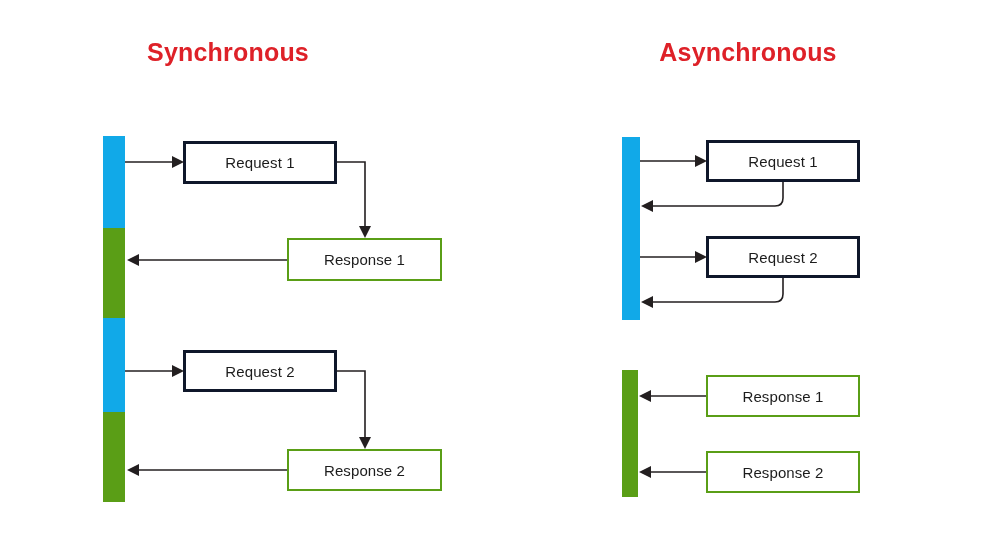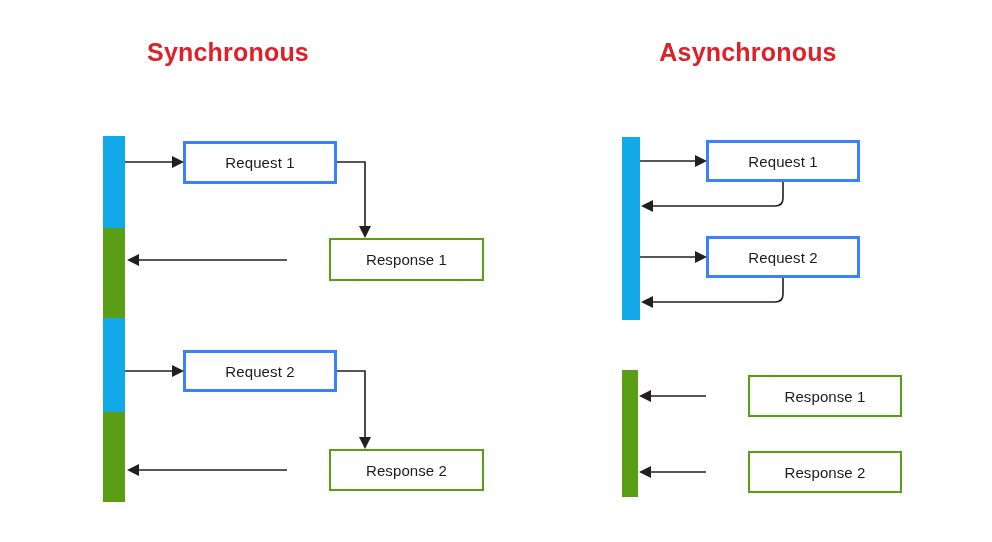--- a/index.html
+++ b/index.html
@@ -56,22 +56,22 @@
     background: #ffffff;
     box-sizing: border-box;
     display: flex;
     align-items: center;
     justify-content: center;
     font-size: 15px;
     color: #1c1c1c;
     letter-spacing: 0.1px;
     white-space: nowrap;
   }
-  .box-blue  { border: 3px solid #3b82f6; }
-  .box-green { border: 2px solid #5a9e16; margin-left: 42px; }
+  .box-blue  { border: 3px solid #0f172a; }
+  .box-green { border: 2px solid #5a9e16; }
 
   
   .wires {
     position: absolute;
     left: 0;
     top: 0;
     width: 100%;
     height: 542px;
     pointer-events: none;
     overflow: visible;

